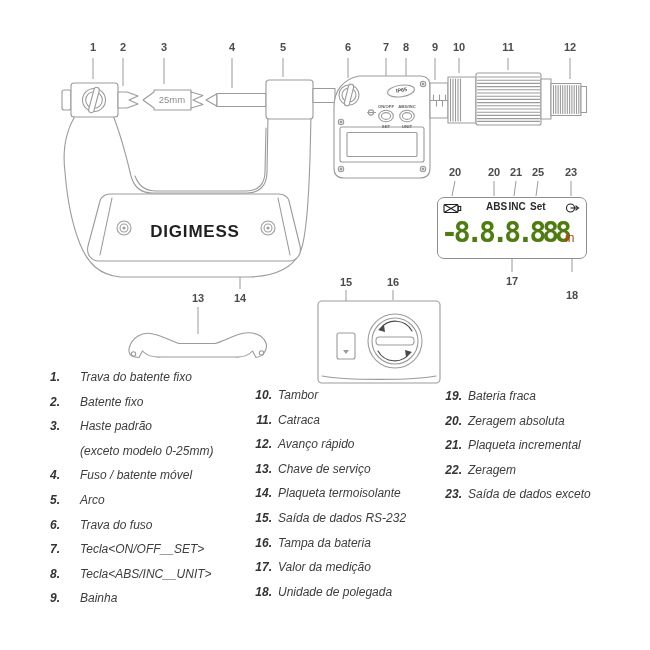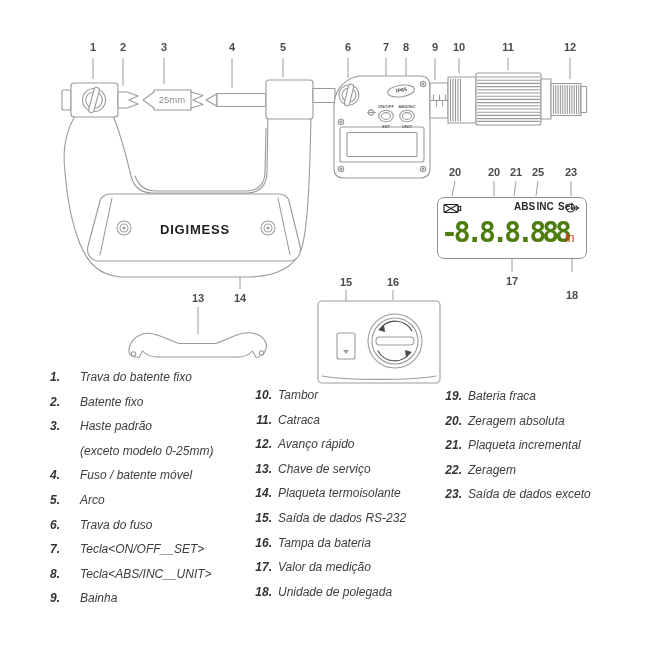--- a/index.html
+++ b/index.html
@@ -4,28 +4,28 @@
 <style>
   html,body{margin:0;padding:0;background:#fff;}
   .page{position:relative;width:650px;height:650px;background:#fff;overflow:hidden;
         font-family:"Liberation Sans",sans-serif;}
   svg.art{position:absolute;left:0;top:0;}
   .co{position:absolute;transform:translateX(-50%);font-weight:bold;font-size:11px;
       color:#4c4c4c;white-space:nowrap;}
   .rod-label{position:absolute;left:153px;top:94px;width:38px;text-align:center;
       font-size:9.5px;color:#8d8d8d;}
   .brand{position:absolute;left:140px;top:222px;width:110px;text-align:center;
-      font-weight:bold;font-size:13px;letter-spacing:0.8px;color:#1f1f1f;}
+      font-weight:bold;font-size:17px;letter-spacing:0.8px;color:#1f1f1f;}
   .badge{position:absolute;left:391px;top:87px;width:21px;text-align:center;
       font-weight:bold;font-size:5.5px;color:#555;transform:rotate(-8deg);}
   .btn-label{position:absolute;width:30px;text-align:center;font-size:4.3px;
       font-weight:bold;color:#666;}
   .lcd{position:absolute;left:437px;top:197px;width:148px;height:60px;
       border:1.3px solid #8f8f8f;border-radius:7px;background:#fff;}
-  .lcd-ind{position:absolute;top:3px;font-weight:bold;font-size:10px;color:#2a2a2a;margin-left:28px;}
+  .lcd-ind{position:absolute;top:3px;font-weight:bold;font-size:10px;color:#2a2a2a;}
   .lcd-digits{position:absolute;left:3px;top:18px;font-family:"DejaVu Sans Mono",monospace;
       font-weight:bold;font-size:28px;letter-spacing:-4.2px;color:#4d7c0f;white-space:nowrap;}
   .lcd-unit{position:absolute;left:127px;top:33px;font-weight:normal;font-size:12px;color:#c2410c;}
   .leg{position:absolute;font-size:12px;font-style:italic;color:#3d3d3d;}
   .leg .row{display:flex;height:24.6px;align-items:flex-start;white-space:nowrap;}
   .leg .n{font-weight:bold;color:#333;text-align:right;flex:none;}
   .c1 .n{width:22px;margin-right:20px;}
   .c2 .n,.c3 .n{width:26px;margin-right:6px;}
   .leg .b{font-weight:normal;}
 </style>

